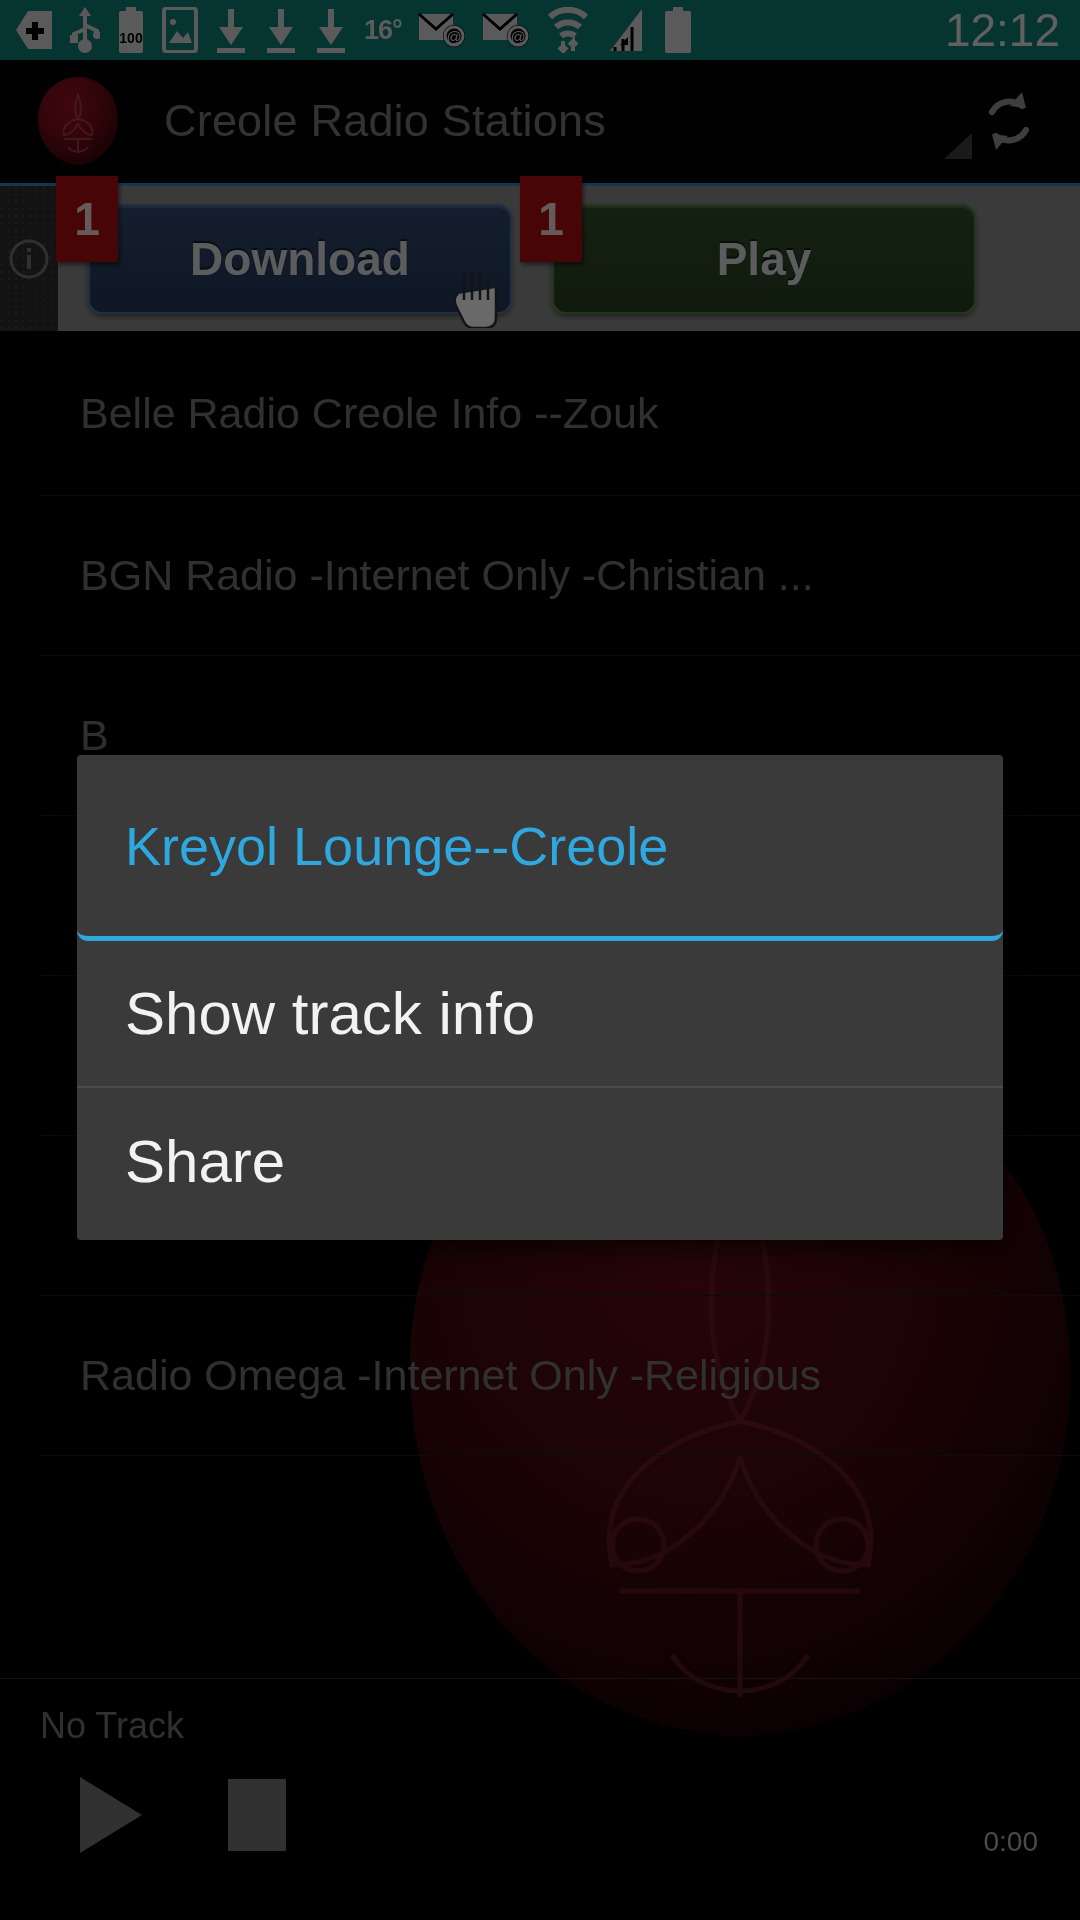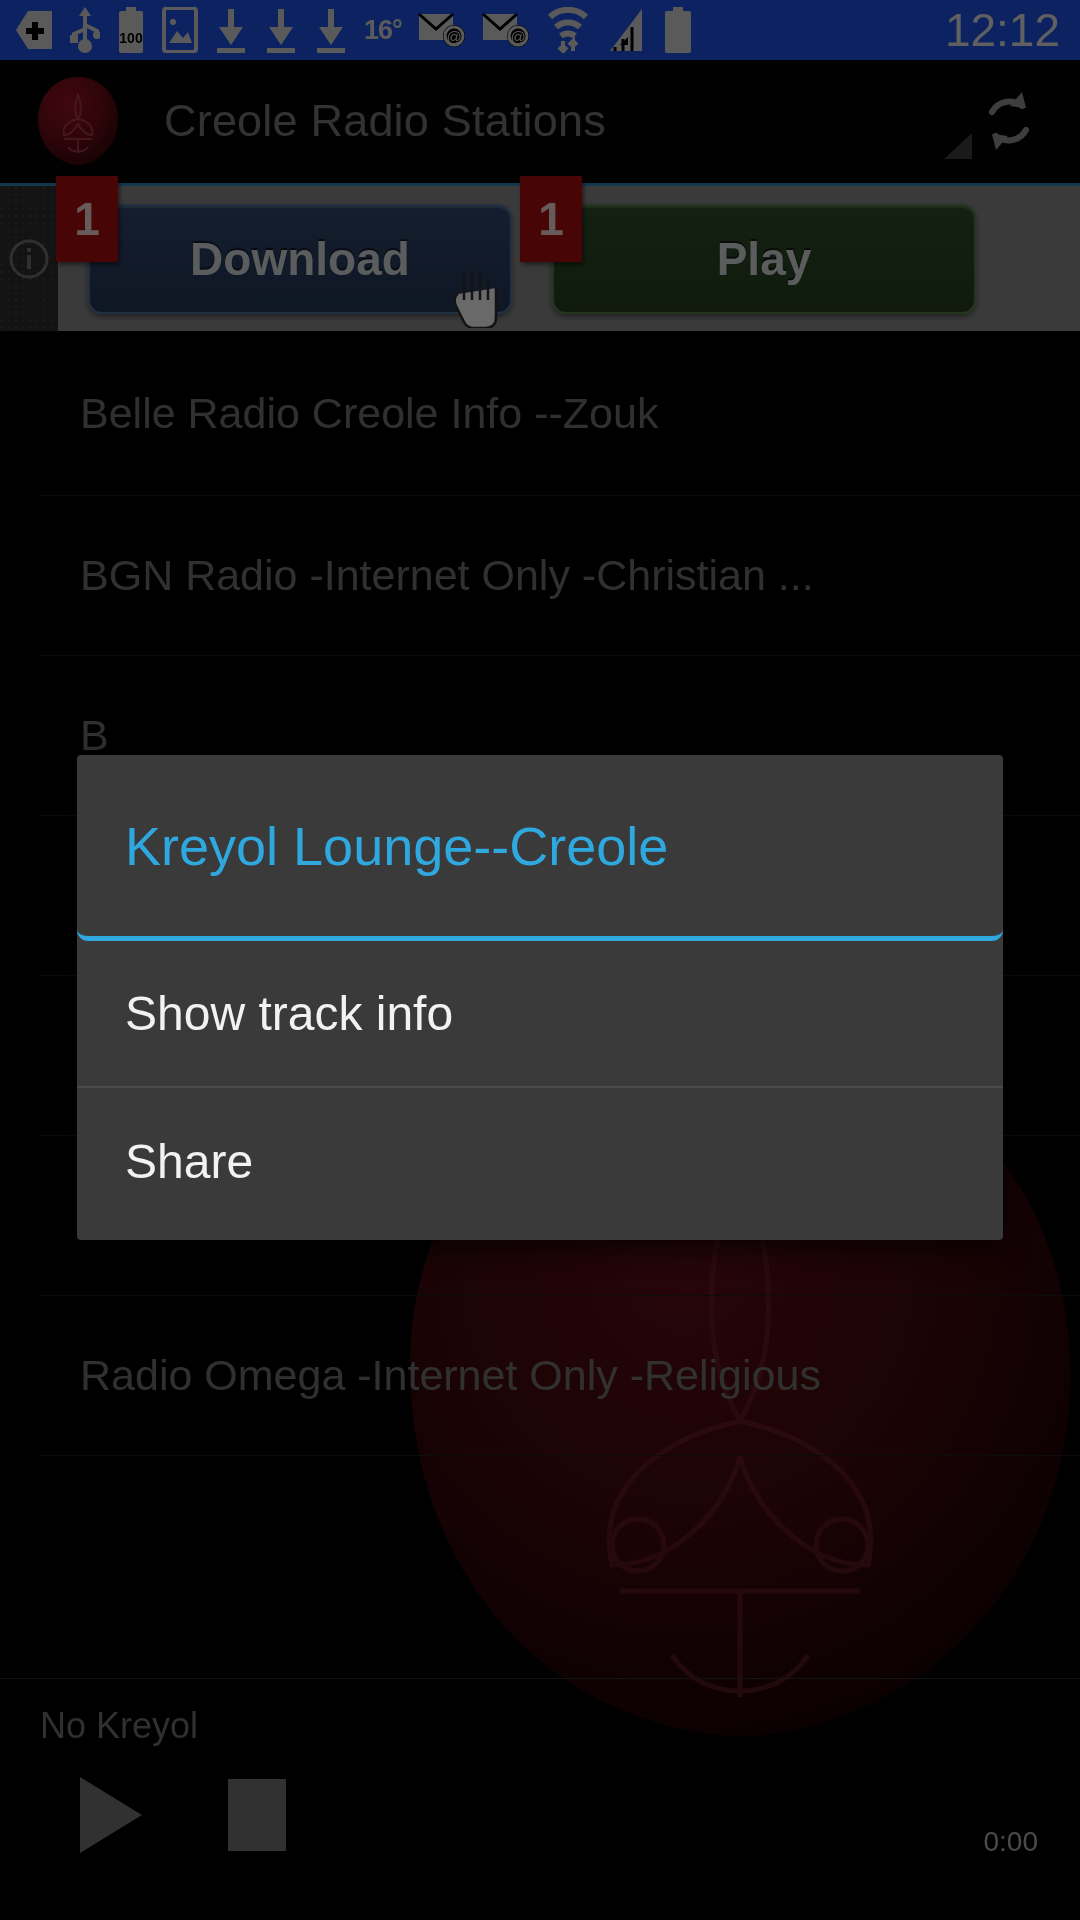--- a/index.html
+++ b/index.html
@@ -6,21 +6,21 @@
   html,body { width:1080px; height:1920px; background:#000; overflow:hidden; }
   body {
     font-family:"Liberation Sans", sans-serif;
     position:relative;
     -webkit-font-smoothing:antialiased;
   }
 
   
   #status-bar{
     position:absolute; left:0; top:0; width:1080px; height:60px;
-    background:#1d4ed8; display:flex; align-items:center; padding:0 14px;
+    background:#0f766e; display:flex; align-items:center; padding:0 14px;
   }
   .sb-icons{ display:flex; align-items:center; gap:16px; flex:1; }
   .sb-ic{ display:block; }
   #status-clock{
     color:#d6d6d6; font-size:46px; letter-spacing:0px;
     font-family:"Liberation Sans", sans-serif; padding-right:6px;
     white-space:nowrap;
   }
   #sb-temp{ color:#c9c9c9; font-size:27px; font-weight:bold; letter-spacing:-1px; }
 
@@ -128,21 +128,21 @@
     overflow:hidden;
   }
   #dialog-title{
     height:186px; display:flex; align-items:center; padding-left:48px;
     color:#2fa8e0; font-size:54px;
     border-bottom:5px solid #2fa8e0;
     border-radius:11px;
   }
   .dialog-item{
     height:147px; display:flex; align-items:center; padding-left:48px;
-    color:#f2f2f2; font-size:48px;
+    color:#f2f2f2; font-size:60px;
   }
   #dialog-item-show-track-info{ border-bottom:2px solid #4b4b4b; }
 </style>
 </head>
 <body>
 
 <div id="status-bar">
   <div class="sb-icons">
 
     <svg class="sb-ic" width="40" height="42" viewBox="0 0 40 42">
@@ -333,21 +333,21 @@
   </div>
   <div class="station-row">
     <div class="station-label">Radio Harmony FM -Jacmel Haiti -W...</div>
   </div>
   <div class="station-row">
     <div class="station-label">Radio Omega -Internet Only -Religious</div>
   </div>
 </div>
 
 <div id="player-bar">
-  <div id="player-track-name">No Kreyol</div>
+  <div id="player-track-name">No Track</div>
   <div id="player-controls">
     <div id="btn-play"></div>
     <div id="btn-stop"></div>
   </div>
   <div id="player-time">0:00</div>
 </div>
 
 <div id="dim-scrim"></div>
 
 <div id="context-dialog">

